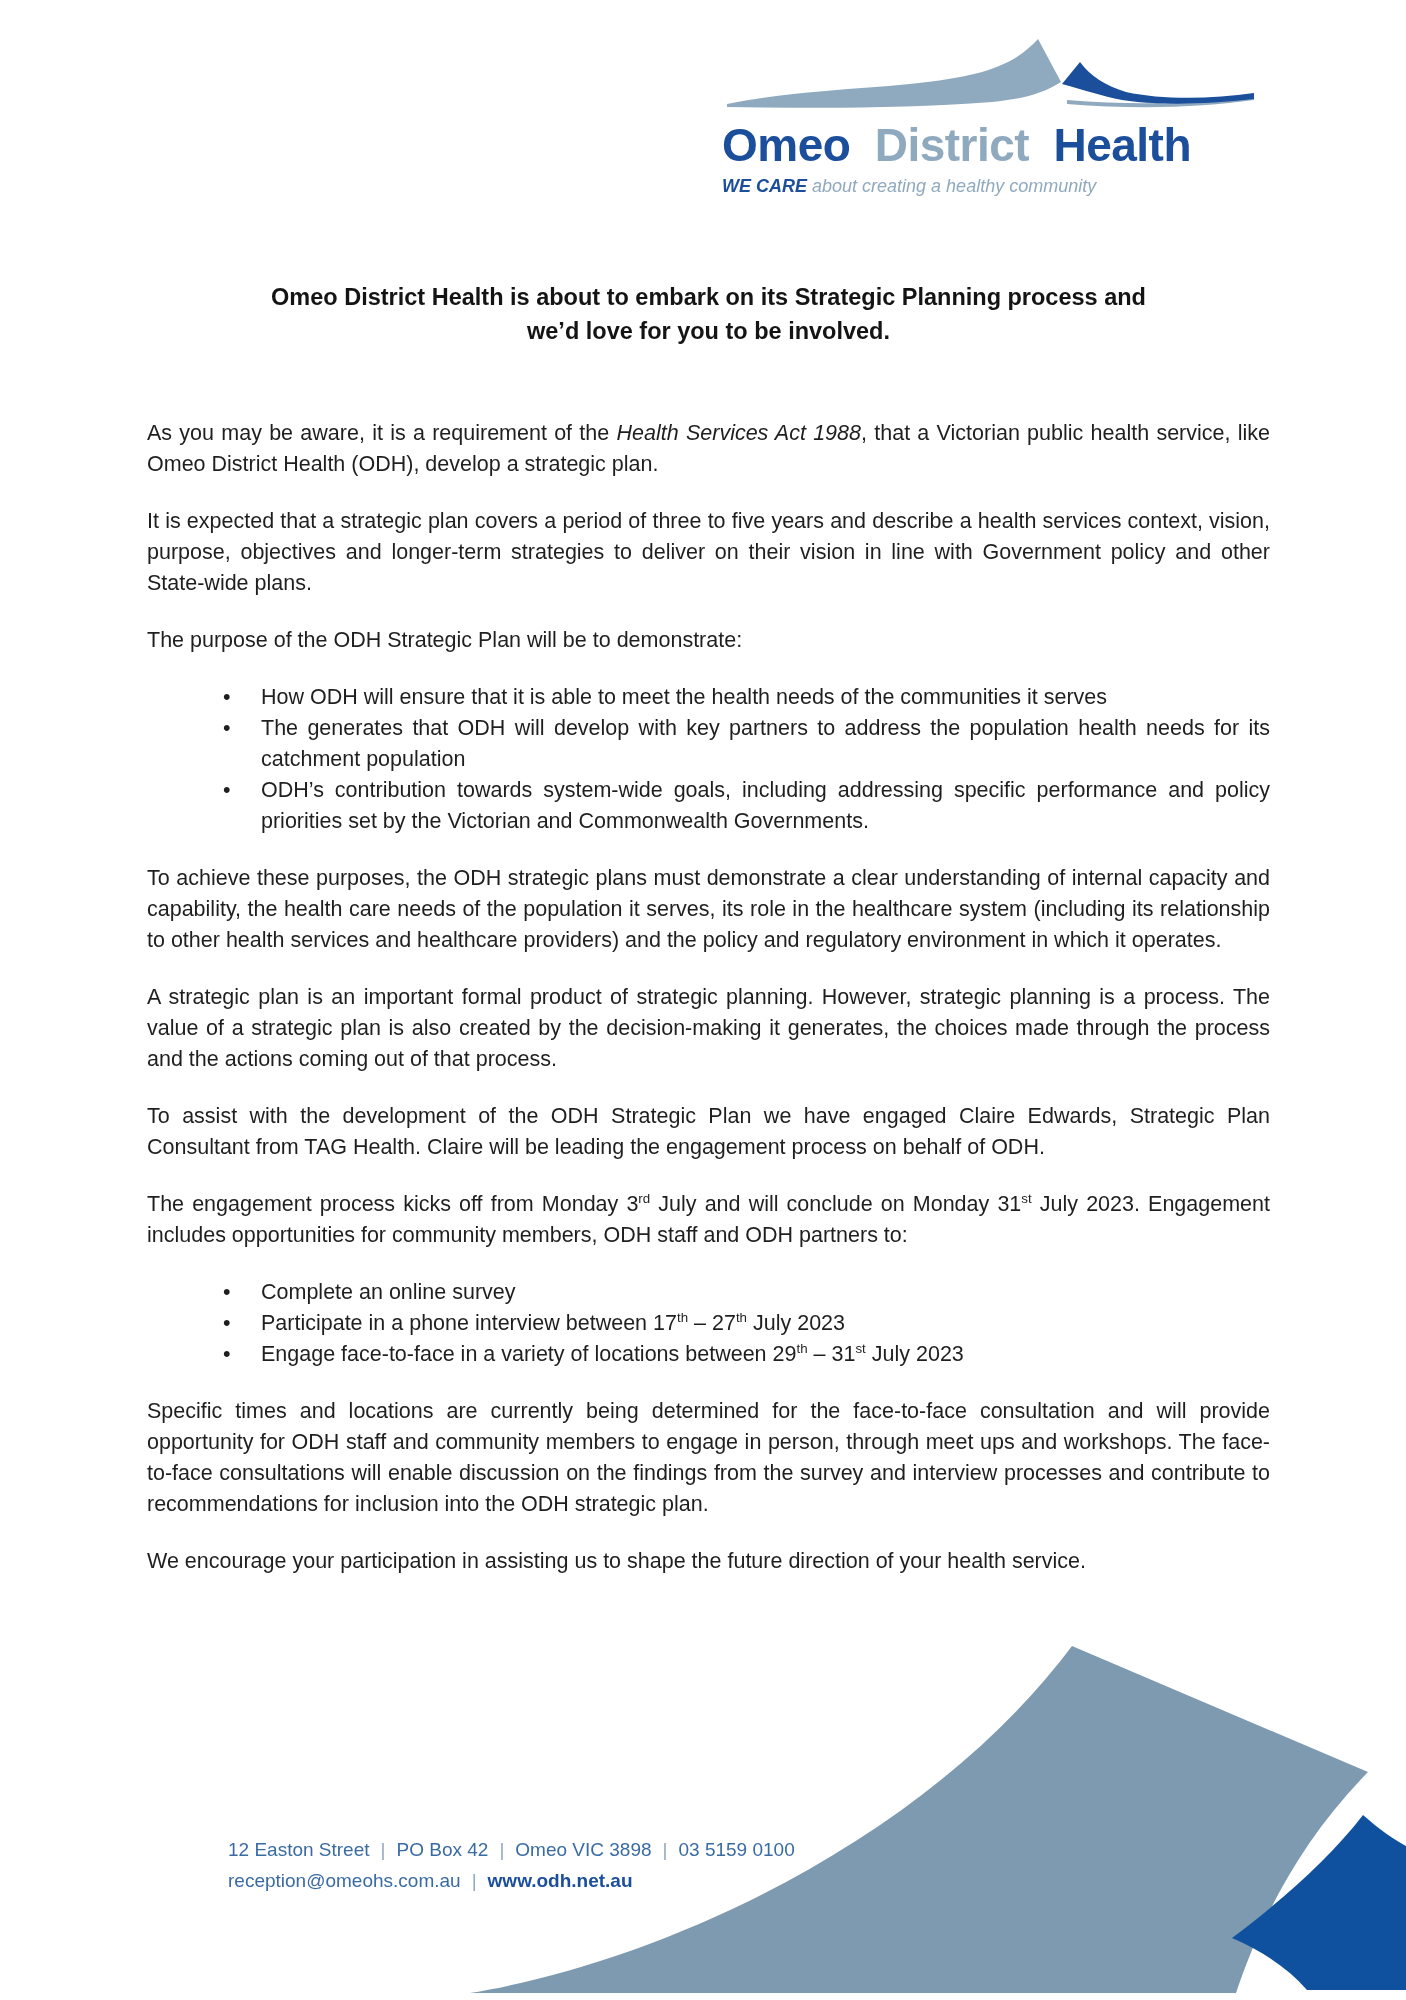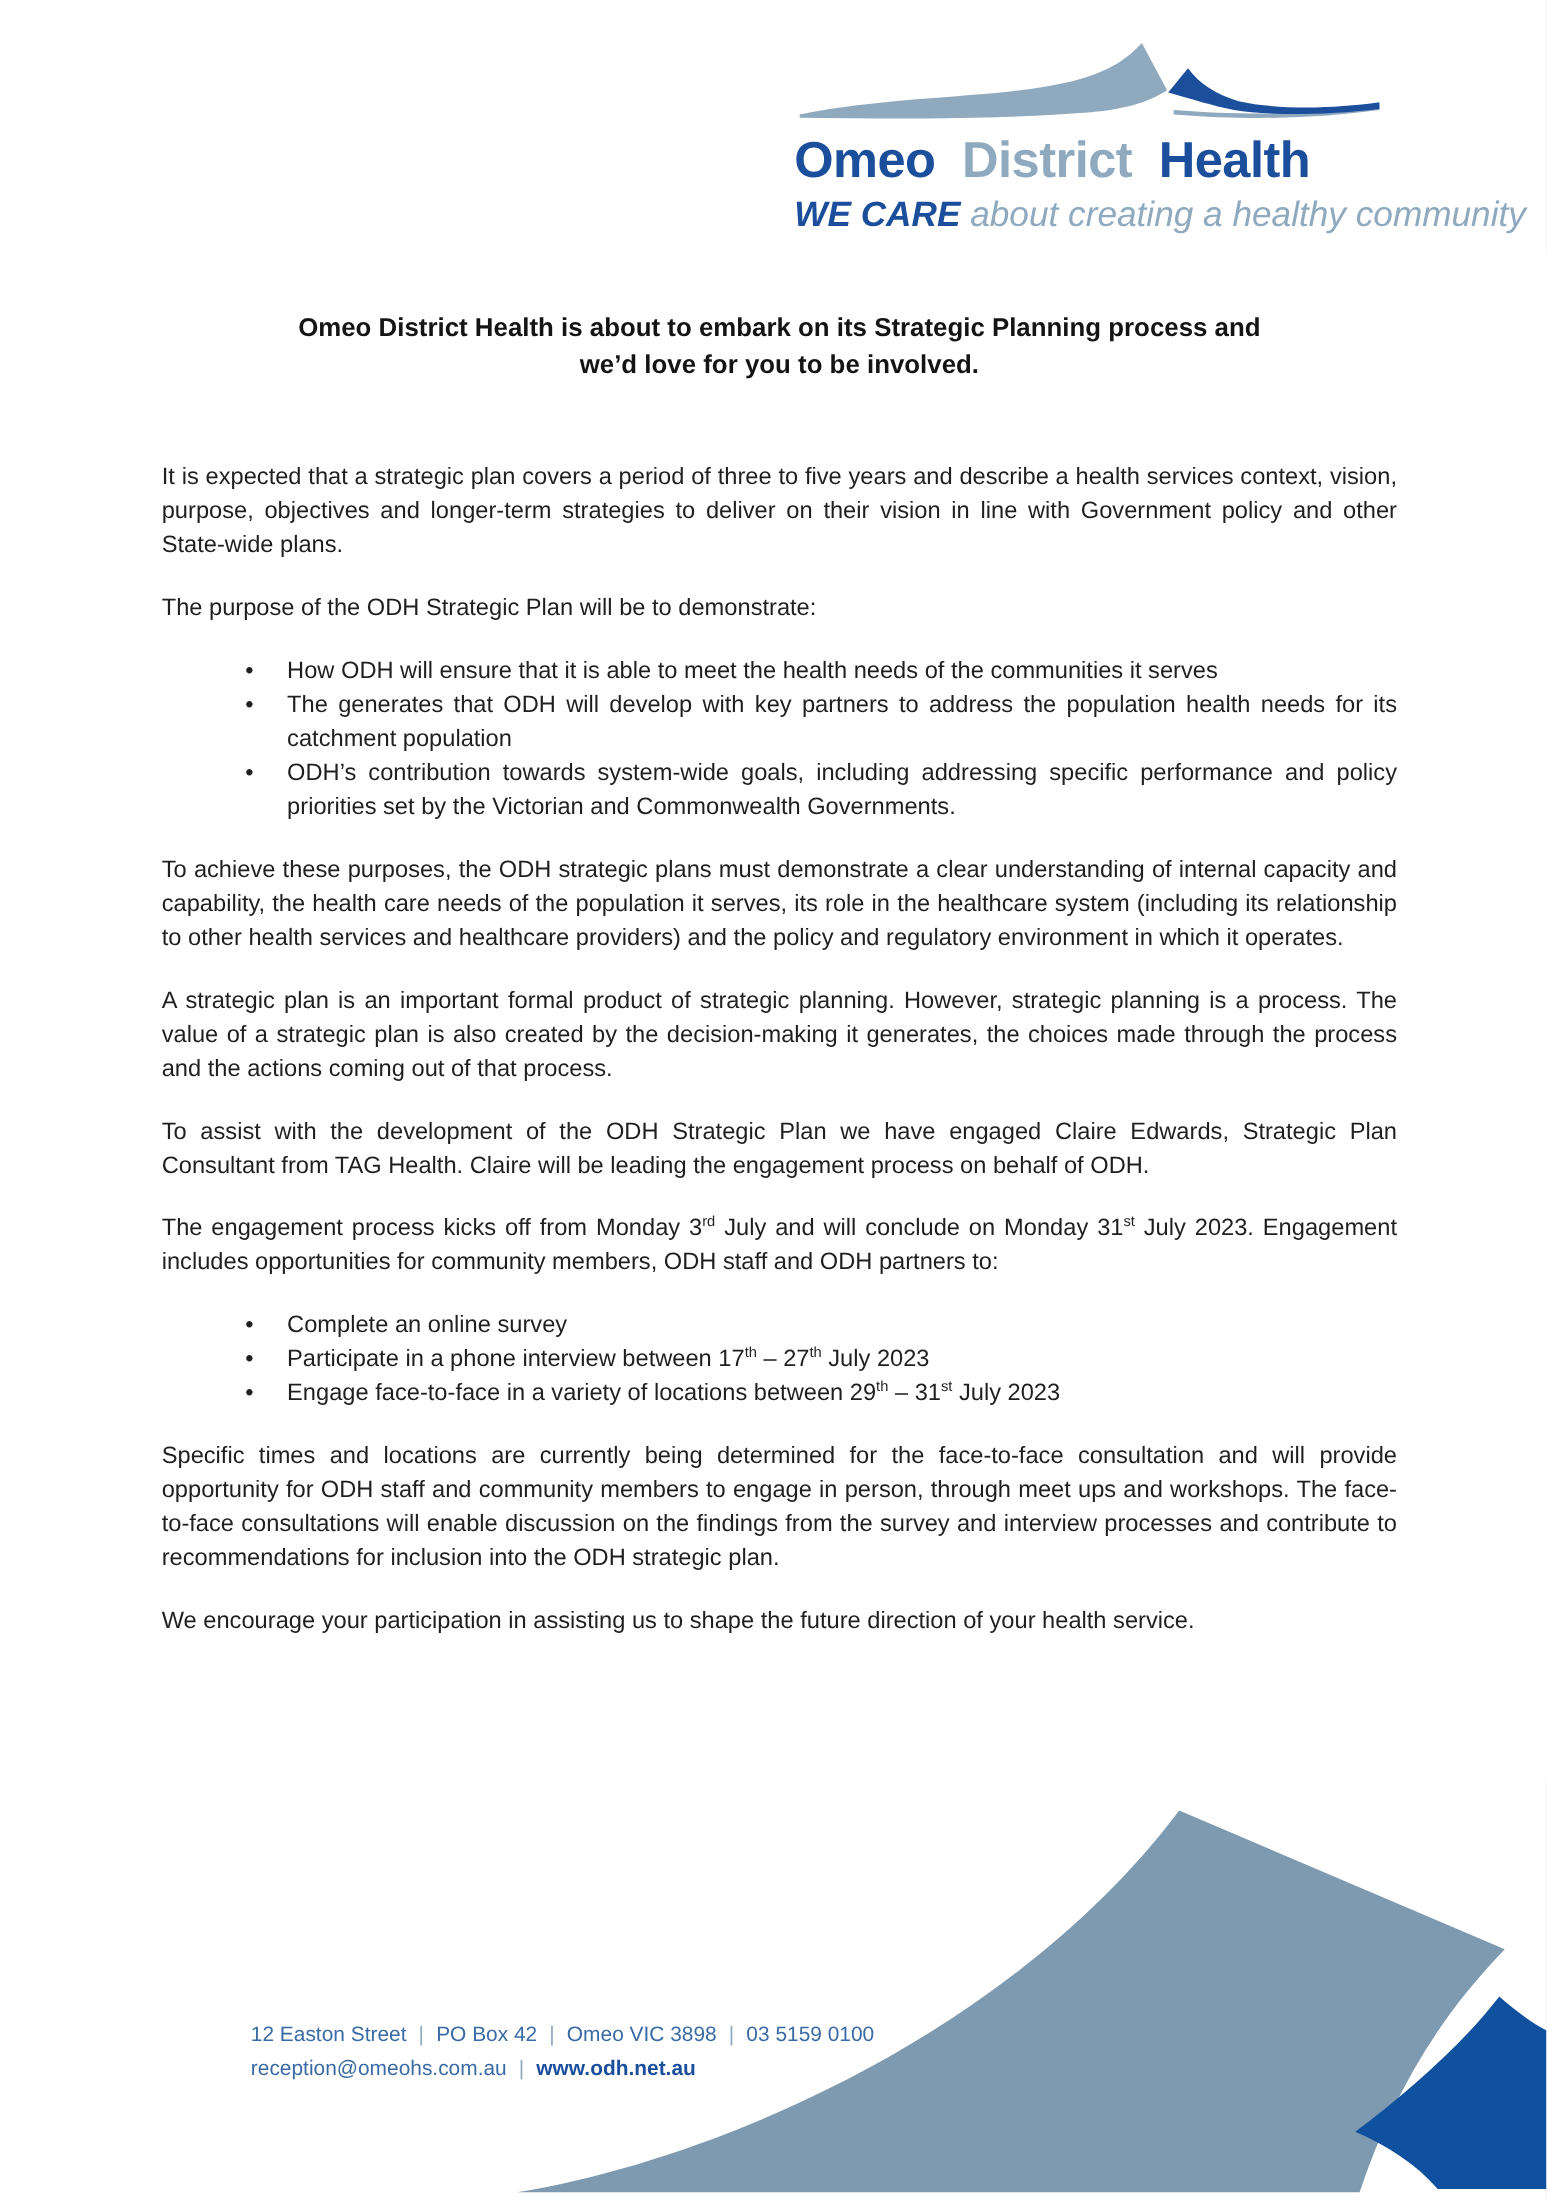--- a/index.html
+++ b/index.html
@@ -26,21 +26,21 @@
   .letterhead { position:absolute; top:26px; left:722px; width:560px; }
   .logo-graphic { display:block; width:560px; height:95px; }
   .logo-title {
     font-size:46px; font-weight:bold; letter-spacing:-0.5px;
     margin-top:0px; white-space:nowrap; line-height:1.05;
   }
   .logo-title .word { margin-right:12px; }
   .logo-title .word:last-child { margin-right:0; }
   .logo-title .dark { color:var(--brand-dark-blue); }
   .logo-title .light { color:var(--brand-light-blue); }
-  .logo-tagline { font-size:32px; font-style:italic; margin-top:7px; white-space:nowrap; }
+  .logo-tagline { font-size:18px; font-style:italic; margin-top:7px; white-space:nowrap; }
   .logo-tagline .bold { font-weight:bold; color:var(--brand-dark-blue); }
   .logo-tagline .rest { color:var(--brand-light-blue); }
 
   
   .letter {
     position:absolute; left:147px; top:280px; width:1123px;
     font-size:21.5px; line-height:31px; text-align:justify;
   }
   .document-heading {
     font-size:23.5px; line-height:34px; font-weight:bold;
@@ -83,20 +83,21 @@
     </div>
     <div class="logo-tagline">
       <span class="bold">WE CARE</span>
       <span class="rest"> </span><span class="rest">about creating a healthy community</span>
     </div>
   </header>
 
   <main class="letter">
     <h1 class="document-heading"><span>Omeo District Health is about to embark on its Strategic Planning process and</span><br><span>we’d love for you to be involved.</span></h1>
 
+    <p><span>As you may be aware, it is a requirement of the </span><em>Health Services Act 1988</em><span>, that a Victorian public health service, like Omeo District Health (ODH), develop a strategic plan.</span></p>
 
     <p>It is expected that a strategic plan covers a period of three to five years and describe a health services context, vision, purpose, objectives and longer-term strategies to deliver on their vision in line with Government policy and other State-wide plans.</p>
 
     <p>The purpose of the ODH Strategic Plan will be to demonstrate:</p>
 
     <ul>
       <li>How ODH will ensure that it is able to meet the health needs of the communities it serves</li>
       <li>The generates that ODH will develop with key partners to address the population health needs for its catchment population</li>
       <li>ODH’s contribution towards system-wide goals, including addressing specific performance and policy priorities set by the Victorian and Commonwealth Governments.</li>
     </ul>

